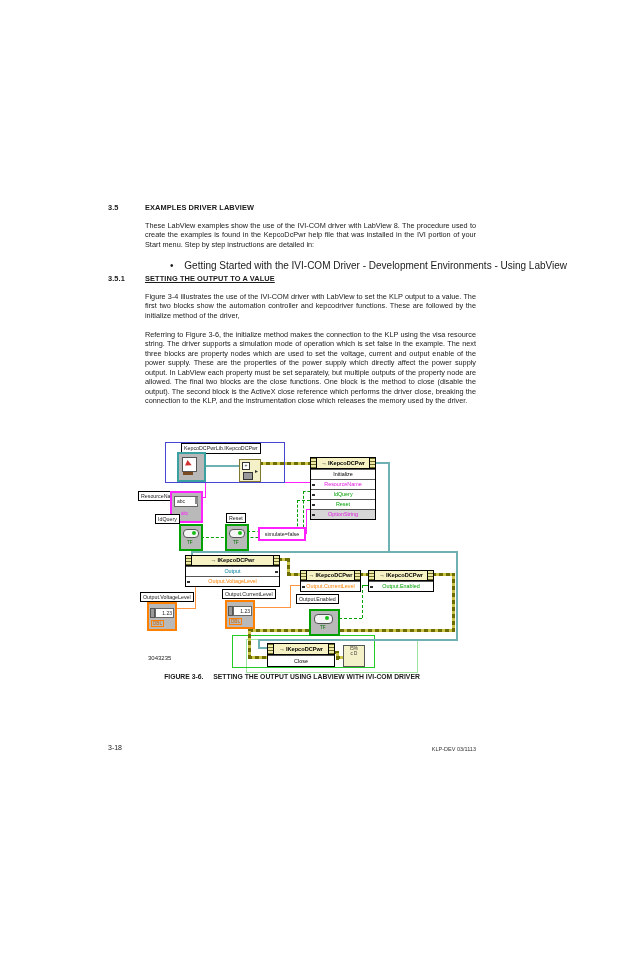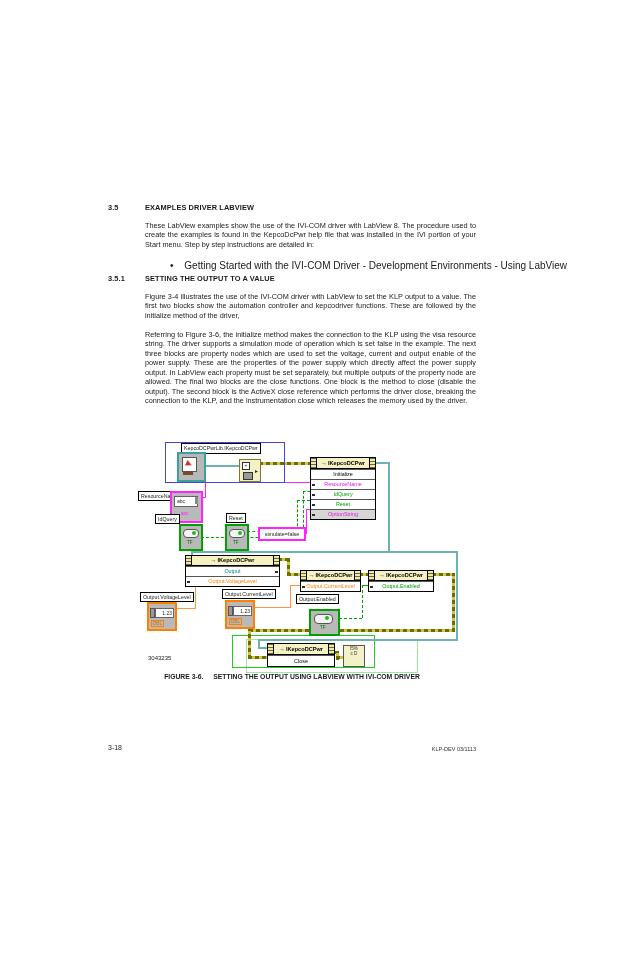--- a/index.html
+++ b/index.html
@@ -61,21 +61,21 @@
   <div class="abs h" style="left:145px;top:203px;">EXAMPLES DRIVER LABVIEW</div>
 
   <div class="abs body-text" style="left:145px;top:221px;">These LabView examples show the use of the IVI-COM driver with LabView 8.  The procedure used to create the examples is found in the KepcoDcPwr help file that was installed in the IVI portion of your Start menu. Step by step instructions are detailed in:</div>
 
   <div class="abs" style="left:170px;top:260px;font-size:10px;">
     <span>•</span>
     <span style="margin-left:8px;">Getting Started with the IVI-COM Driver - Development Environments - Using LabView</span>
   </div>
 
   <div class="abs h" style="left:108px;top:274px;">3.5.1</div>
-  <div class="abs h" style="left:145px;top:274px;">SETTING THE OUTPUT TO A VALUE</div>
+  <div class="abs h" style="left:145px;top:274px;text-decoration:underline;">SETTING THE OUTPUT TO A VALUE</div>
 
   <div class="abs body-text" style="left:145px;top:292px;">Figure 3-4 illustrates the use of the IVI-COM driver with LabView to set the KLP output to a value. The first two blocks show the automation controller and kepcodriver functions. These are followed by the initialize method of the driver,</div>
   <div class="abs body-text" style="left:145px;top:330px;">Referring to Figure 3-6, the initialize method makes the connection to the KLP using the visa resource string. The driver supports a simulation mode of operation which is set false in the example. The next three blocks are property nodes which are used to set the voltage, current and output enable of the power supply. These are the properties of the power supply which directly affect the power supply output. In LabView each property must be set separately, but multiple outputs of the property node are allowed. The final two blocks are the close functions. One block is the method to close (disable the output). The second block is the ActiveX close reference which performs the driver close, breaking the connection to the KLP, and the instrumentation close which releases the memory used by the driver.</div>
 
   <div class="abs" style="left:0;top:0;width:618px;height:954px;">
 
     <div class="frame" style="left:165px;top:442px;width:118px;height:39px;border:1px solid #4646d2;z-index:2;"></div>
     <div class="frame" style="left:246px;top:639px;width:170px;height:32px;border:1px solid #9fe49f;"></div>
     <div class="frame" style="left:232px;top:635px;width:141px;height:31px;border:1px solid #22cc22;"></div>
 

